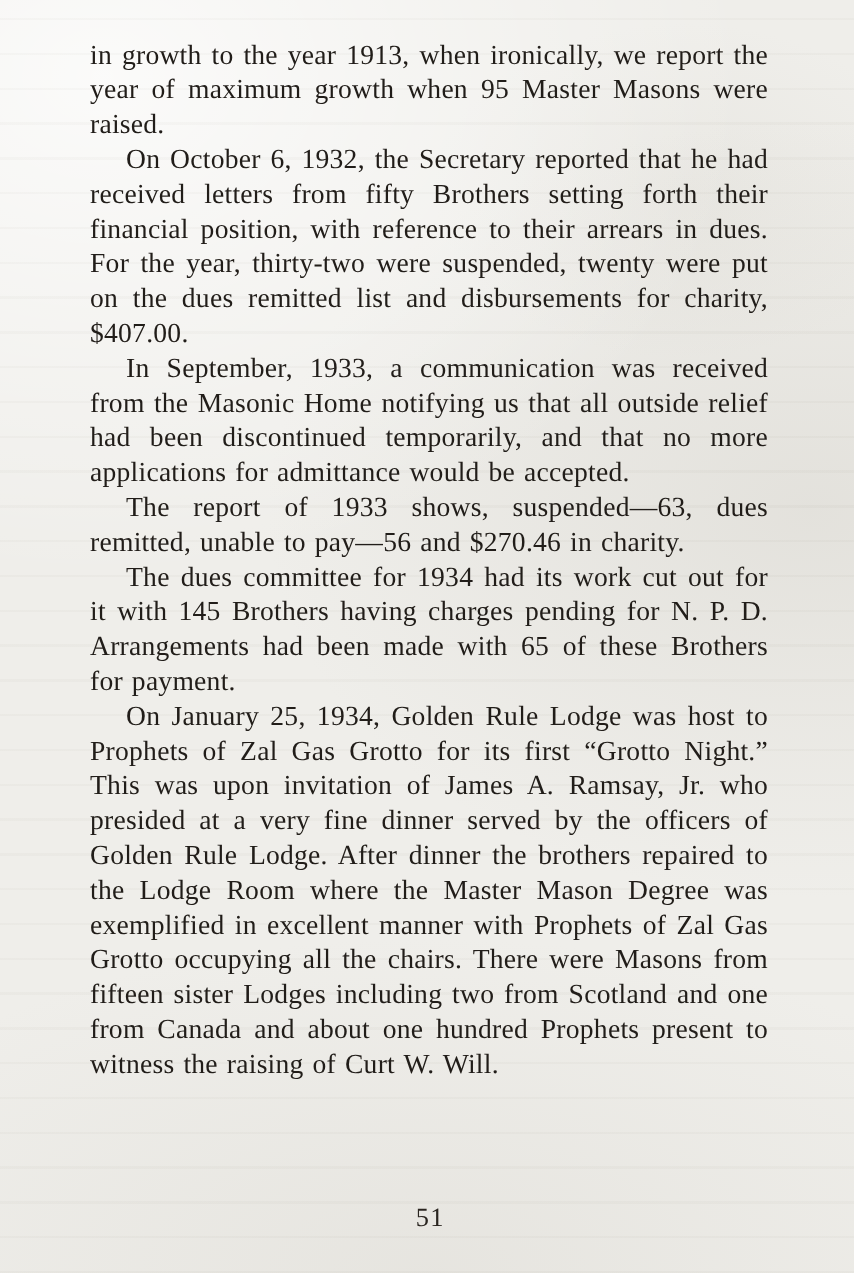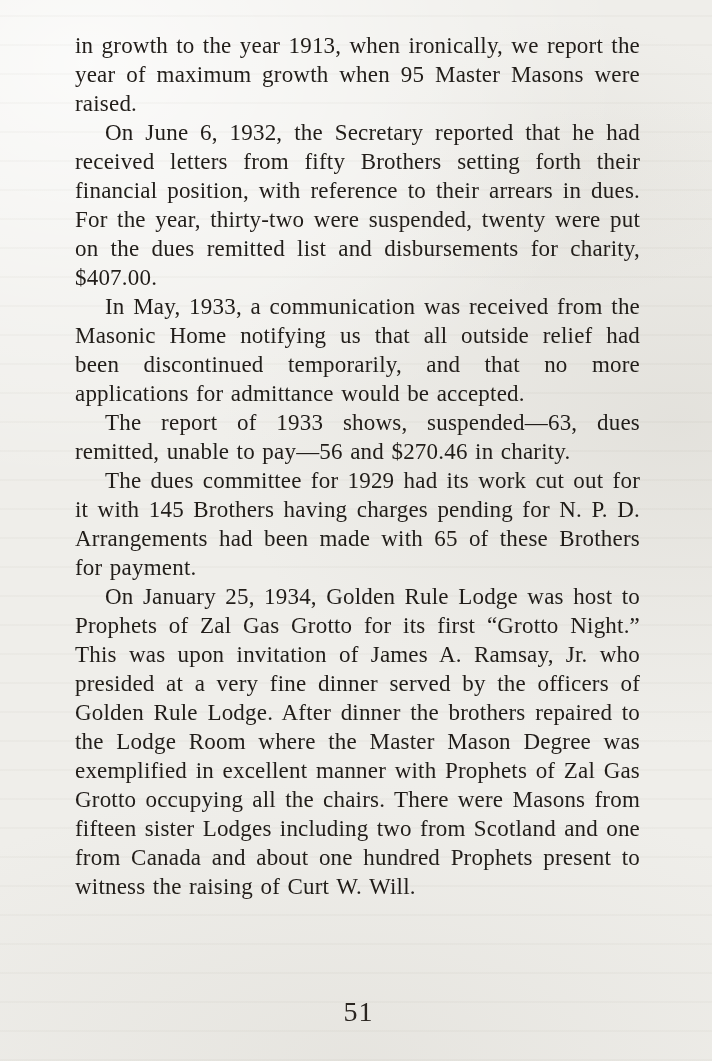--- a/index.html
+++ b/index.html
@@ -53,34 +53,34 @@
   }
   .body-text p.no-indent {
     text-indent: 0;
   }
   .page-number {
     position: absolute;
     left: 77px;
     right: 72px;
     bottom: 33px;
     text-align: center;
-    font-size: 28px;
+    font-size: 22px;
     letter-spacing: 1px;
     color: #2a2520;
   }
 </style>
 </head>
 <body>
 
 <div class="scan-surface"></div>
 
 <div class="page">
   <div class="body-text">
     <p class="no-indent">in growth to the year 1913, when ironically, we report the year of maximum growth when 95 Master Masons were raised.</p>
-    <p>On June 6, 1932, the Secretary reported that he had received letters from fifty Brothers setting forth their financial position, with reference to their arrears in dues. For the year, thirty-two were suspended, twenty were put on the dues remitted list and disbursements for charity, $407.00.</p>
-    <p>In May, 1933, a communication was received from the Masonic Home notifying us that all outside relief had been discontinued temporarily, and that no more applications for admittance would be accepted.</p>
+    <p>On October 6, 1932, the Secretary reported that he had received letters from fifty Brothers setting forth their financial position, with reference to their arrears in dues. For the year, thirty-two were suspended, twenty were put on the dues remitted list and disbursements for charity, $407.00.</p>
+    <p>In September, 1933, a communication was received from the Masonic Home notifying us that all outside relief had been discontinued temporarily, and that no more applications for admittance would be accepted.</p>
     <p>The report of 1933 shows, suspended—63, dues remitted, unable to pay—56 and $270.46 in charity.</p>
-    <p>The dues committee for 1929 had its work cut out for it with 145 Brothers having charges pending for N. P. D. Arrangements had been made with 65 of these Brothers for payment.</p>
+    <p>The dues committee for 1934 had its work cut out for it with 145 Brothers having charges pending for N. P. D. Arrangements had been made with 65 of these Brothers for payment.</p>
     <p>On January 25, 1934, Golden Rule Lodge was host to Prophets of Zal Gas Grotto for its first “Grotto Night.” This was upon invitation of James A. Ramsay, Jr. who presided at a very fine dinner served by the officers of Golden Rule Lodge. After dinner the brothers repaired to the Lodge Room where the Master Mason Degree was exemplified in excellent manner with Prophets of Zal Gas Grotto occupying all the chairs. There were Masons from fifteen sister Lodges including two from Scotland and one from Canada and about one hundred Prophets present to witness the raising of Curt W. Will.</p>
   </div>
 
   <div class="page-number">51</div>
 </div>
 
 </body></html>

